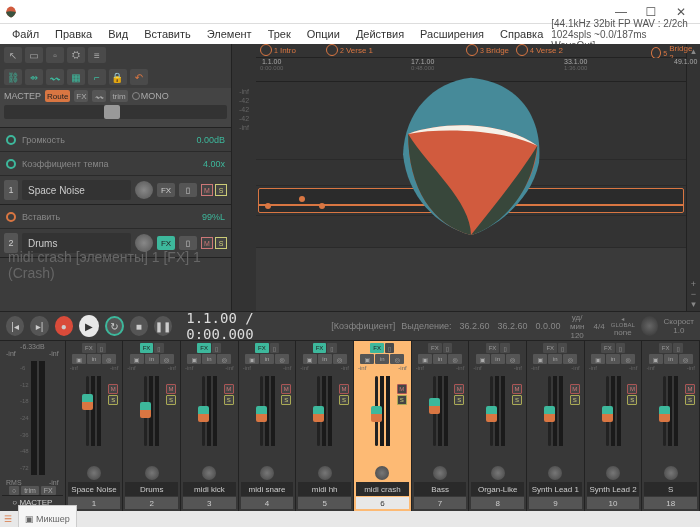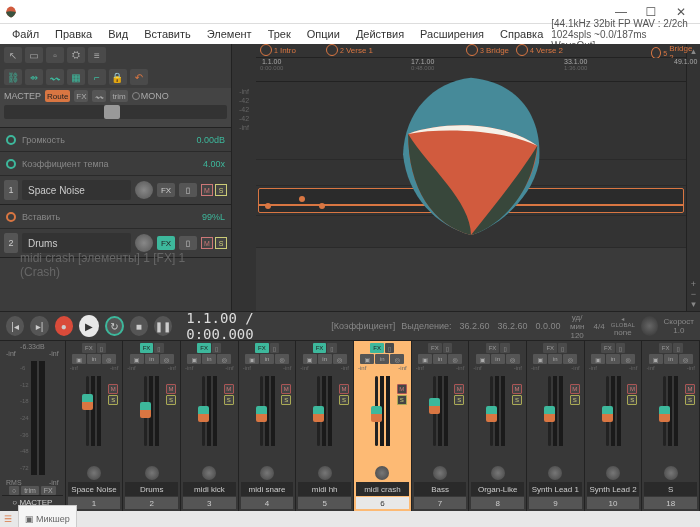--- a/index.html
+++ b/index.html
@@ -32,21 +32,21 @@
 .tcp-track { background: #3c3c3c; border-bottom: 1px solid #222; display: flex; flex-direction: column; }
 .tcp-track-body { display: flex; align-items: center; height: 28px; padding: 2px 4px; gap: 4px; }
 .tcp-track-num { width: 14px; height: 20px; background: #555; font-size: 9px; color: #ccc; display: flex; align-items: center; justify-content: center; border-radius: 2px; }
 .tcp-track-name { flex: 1; height: 20px; background: #333; border-radius: 2px; color: #ccc; font-size: 10px; display: flex; align-items: center; padding: 0 6px; }
 .tcp-small-knob { width: 18px; height: 18px; background: radial-gradient(circle,#888,#555); border-radius: 50%; }
 .tcp-fx { width: 18px; height: 14px; background: #555; color: #ccc; font-size: 8px; display: flex; align-items: center; justify-content: center; border-radius: 2px; }
 .tcp-fx.on { background: #3db89c; color: #222; }
 .tcp-ms { display: flex; gap: 2px; margin-left: auto; }
 .tcp-ms .m { width: 12px; height: 12px; background: #444; border: 1px solid #c77; color: #c77; font-size: 7px; display:flex;align-items:center;justify-content:center;}
 .tcp-ms .s { width: 12px; height: 12px; background: #444; border: 1px solid #cc7; color: #cc7; font-size: 7px; display:flex;align-items:center;justify-content:center;}
-.tcp-status { height: 14px; font-size: 12px; color: #666; padding: 0 20px; display: flex; align-items: center;}
+.tcp-status { height: 14px; font-size: 14px; color: #666; padding: 0 8px; display: flex; align-items: center;}
 .arrange { flex: 1; background: #3a3a3a; position: relative; display: flex; flex-direction: column; }
 .scale-col { width: 24px; background: #333; display:flex;flex-direction:column;align-items:center;justify-content:flex-start;padding-top:44px;font-size:7px;color:#666;gap:2px;}
 .arrange-wrap { flex:1; display:flex; }
 .arrange-main { flex:1; position:relative; }
 .markers-row { height: 14px; background: #333; display: flex; position: relative; font-size: 8px; color: #d97642; border-bottom: 1px solid #222;}
 .marker { position: absolute; top: 0; display: flex; align-items: center; gap: 2px; }
 .marker::before { content: ""; width: 10px; height: 10px; background: #333; border: 1px solid #d97642; border-radius: 50%; font-size:6px; }
 .ruler-row { height: 24px; background: #333; border-bottom: 1px solid #222; display: flex; position: relative; font-size: 7px; color: #888; }
 .ruler-tick { position: absolute; top: 0; display:flex;flex-direction:column;align-items:center; }
 .ruler-tick .bar{color:#aaa;}

